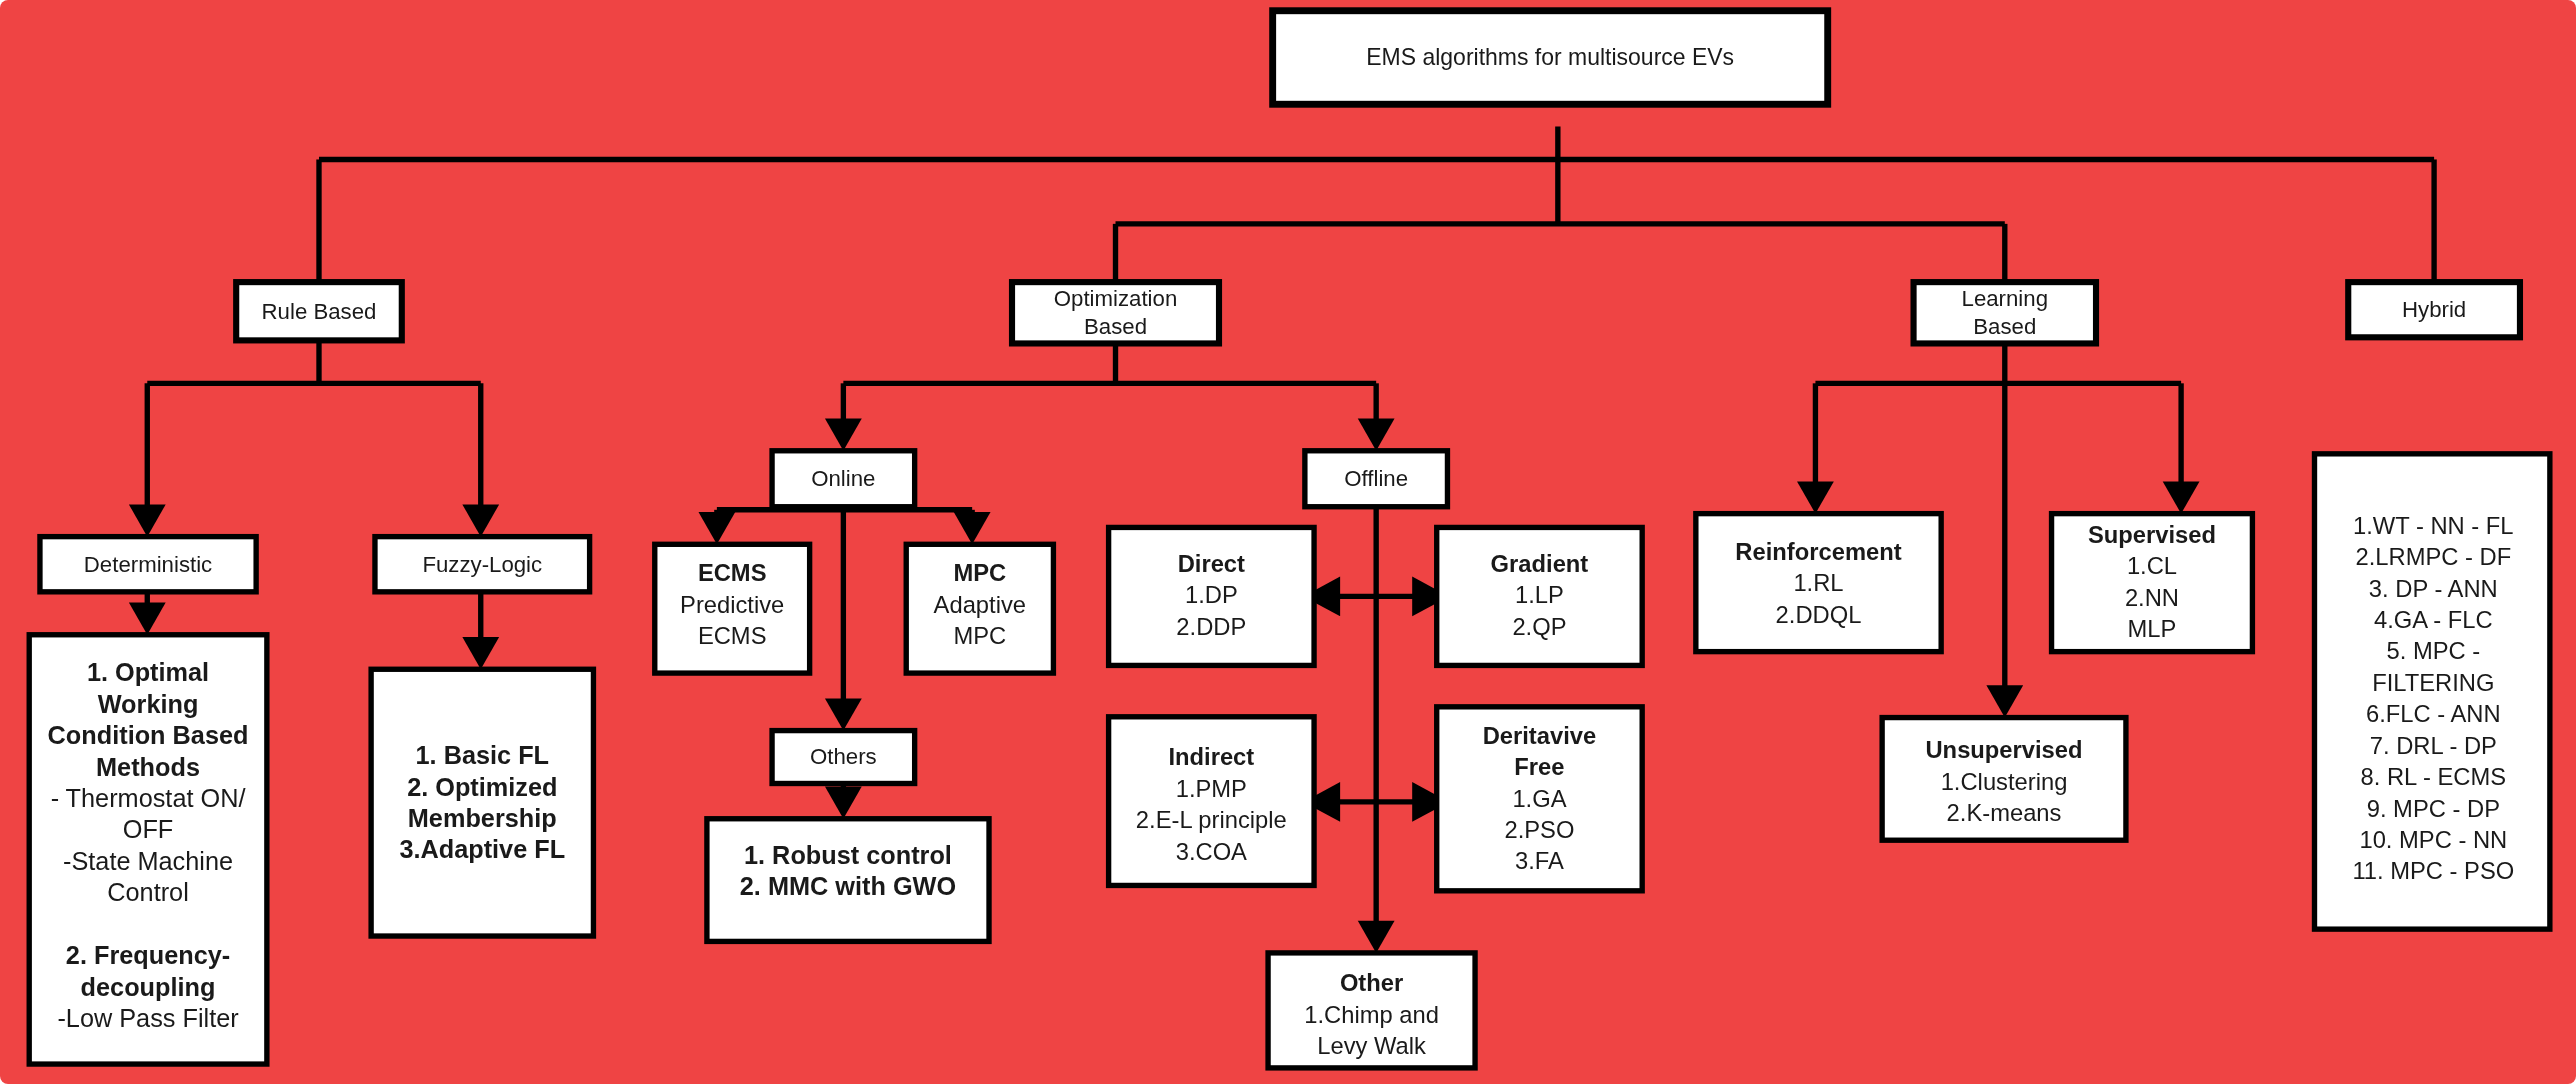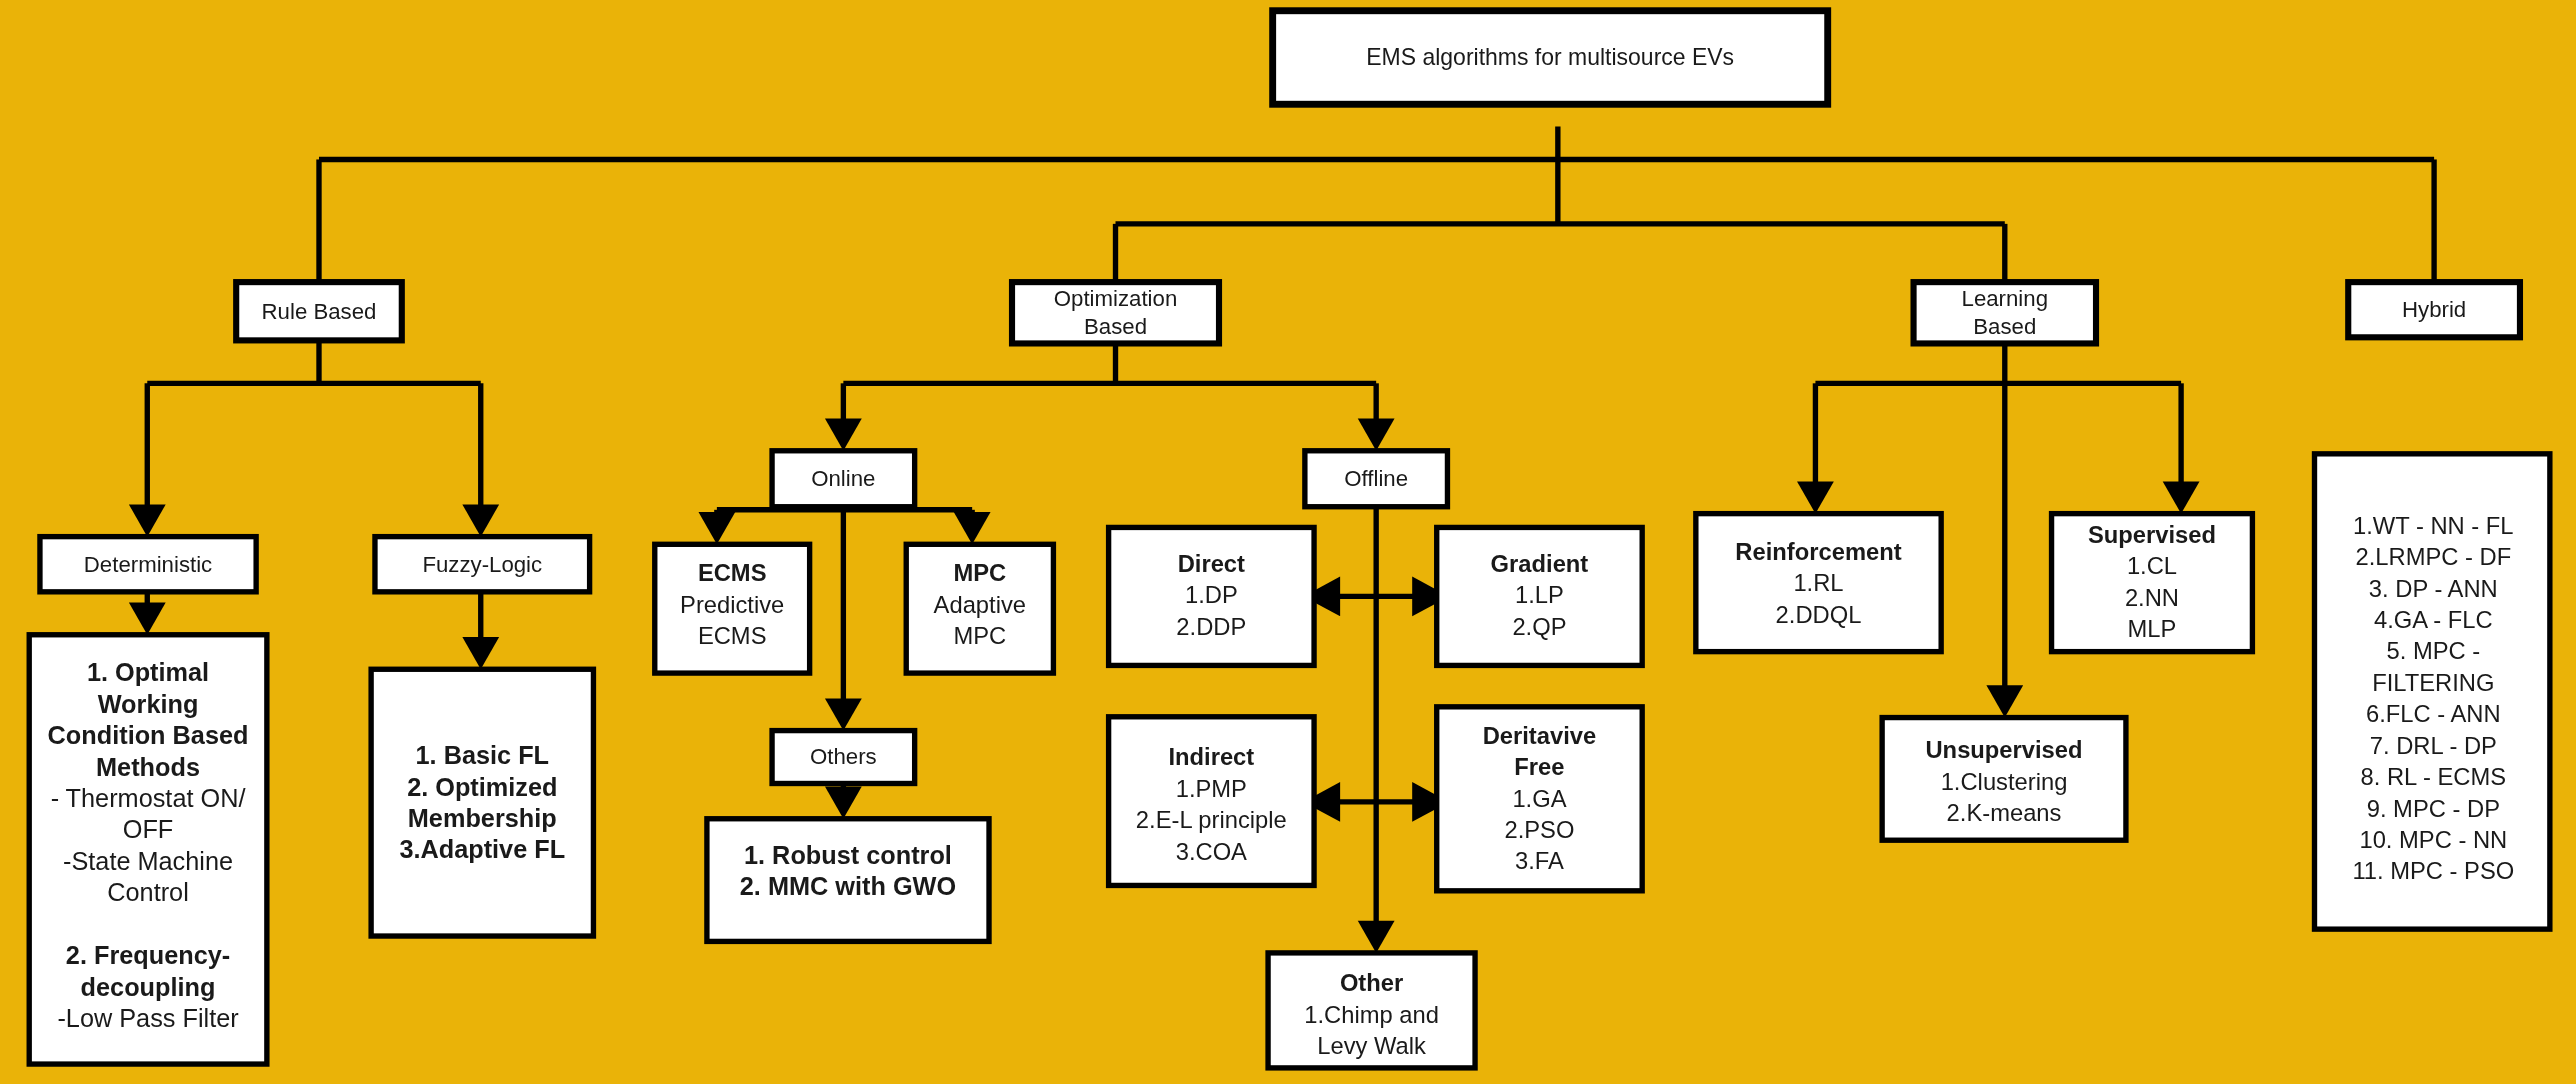--- a/index.html
+++ b/index.html
@@ -1,17 +1,17 @@
 <!DOCTYPE html>
 <html style="font-size:12.3px"><head>
 <meta charset="utf-8">
 <style>
   html,body{margin:0;padding:0;background:#ffffff;}
   body{width:2576px;height:1084px;font-family:"Liberation Sans",sans-serif;overflow:hidden;}
-  #stage{position:relative;width:2576px;height:1084px;background:#eab308;}
+  #stage{position:relative;width:2576px;height:1084px;background:#ef4444;border-radius:8px;}
   svg.diagram{position:absolute;left:0;top:0;width:2576px;height:1084px;display:block;}
   .node-rect{fill:#ffffff;stroke:#000000;}
   .lvl0 .node-rect{stroke-width:9;}
   .lvl1 .node-rect{stroke-width:8;}
   .lvl2 .node-rect{stroke-width:7;}
   .leaf .node-rect{stroke-width:7;}
   .txt{fill:#1a1a1a;font-family:"Liberation Sans",sans-serif;text-anchor:middle;dominant-baseline:middle;}
   .t-title{font-size:30px;}
   .t-lvl1{font-size:29px;}
   .t-lvl2{font-size:29px;}

